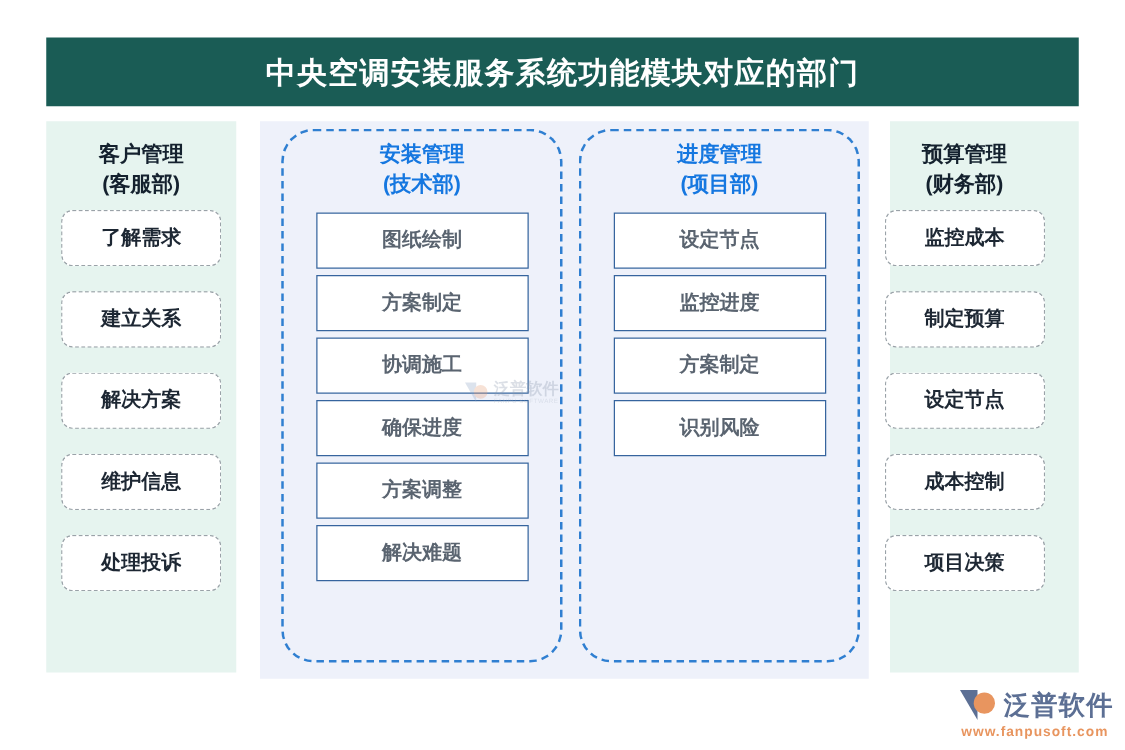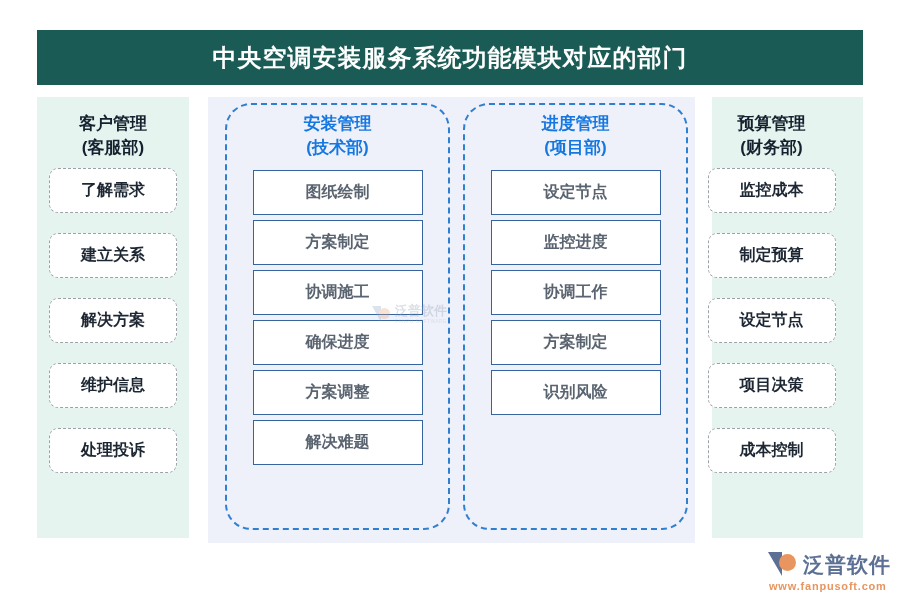--- a/index.html
+++ b/index.html
@@ -260,37 +260,36 @@
   </div>
 
   <div class="col" id="col-progress">
     <div class="col-header header-blue">
       <span class="line1">进度管理</span>
       <span class="line2">(项目部)</span>
     </div>
     <div class="items stack-solid" id="items-progress">
       <div class="item item-solid">设定节点</div>
       <div class="item item-solid">监控进度</div>
-      <div class="item item-solid">协调工作</div>
       <div class="item item-solid">方案制定</div>
       <div class="item item-solid">识别风险</div>
     </div>
   </div>
 
   <div class="col" id="col-budget">
     <div class="col-header header-dark">
       <span class="line1">预算管理</span>
       <span class="line2">(财务部)</span>
     </div>
     <div class="items stack-dashed" id="items-budget">
       <div class="item item-dashed">监控成本</div>
       <div class="item item-dashed">制定预算</div>
       <div class="item item-dashed">设定节点</div>
+      <div class="item item-dashed">成本控制</div>
       <div class="item item-dashed">项目决策</div>
-      <div class="item item-dashed">成本控制</div>
     </div>
   </div>
 
   <div class="watermark">
     <span class="wm-mark"></span>
     <span class="wm-texts">
       <span class="wm-cn">泛普软件</span>
       <span class="wm-en">FANPU SOFTWARE</span>
     </span>
   </div>

